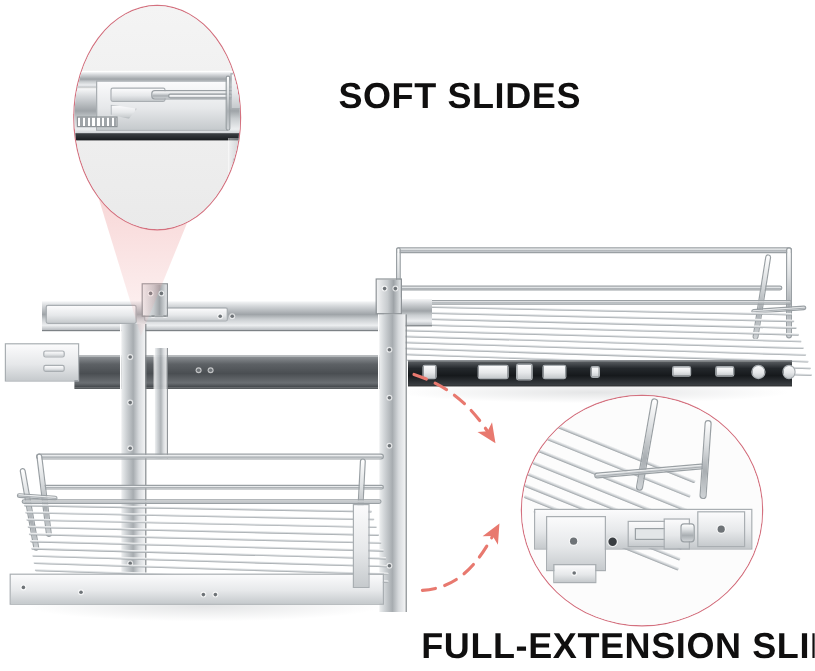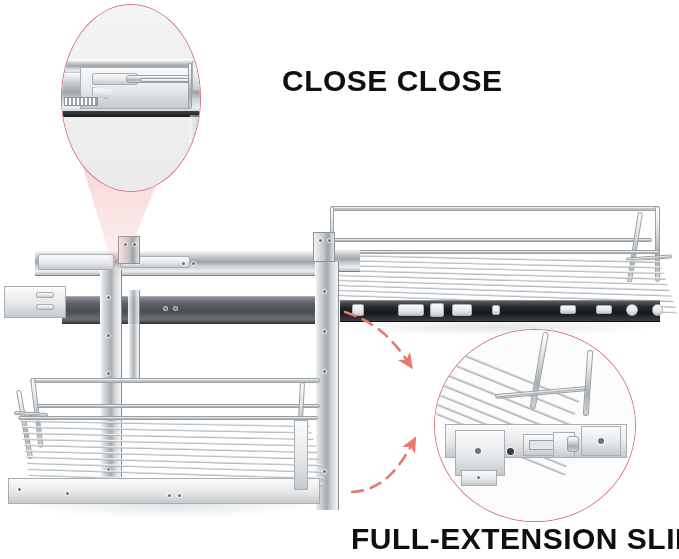--- a/index.html
+++ b/index.html
@@ -307,17 +307,17 @@
   <svg id="arrows" viewBox="0 0 679 559">
     <defs>
       <marker id="ah" markerWidth="7" markerHeight="7" refX="3.2" refY="3.2" orient="auto">
         <path d="M0.4,0.4 L6.6,3.2 L0.4,6.0 L2.0,3.2 Z" fill="#e8796f"></path>
       </marker>
     </defs>
     <path d="M345,312 C375,322 392,338 408,362" fill="none" stroke="#e8796f" stroke-width="2.6" stroke-dasharray="11 8" stroke-linecap="round" marker-end="url(#ah)"></path>
     <path d="M352,492 C382,490 398,470 412,444" fill="none" stroke="#e8796f" stroke-width="2.6" stroke-dasharray="11 8" stroke-linecap="round" marker-end="url(#ah)"></path>
   </svg>
 
-  <div id="label-soft-close" class="callout-label">CLOSE CLOSE</div>
+  <div id="label-soft-close" class="callout-label">SOFT SLIDES</div>
 
   <div id="label-full-ext" class="callout-label">FULL-EXTENSION SLIDES</div>
 
 </div>
 
 </body></html>

